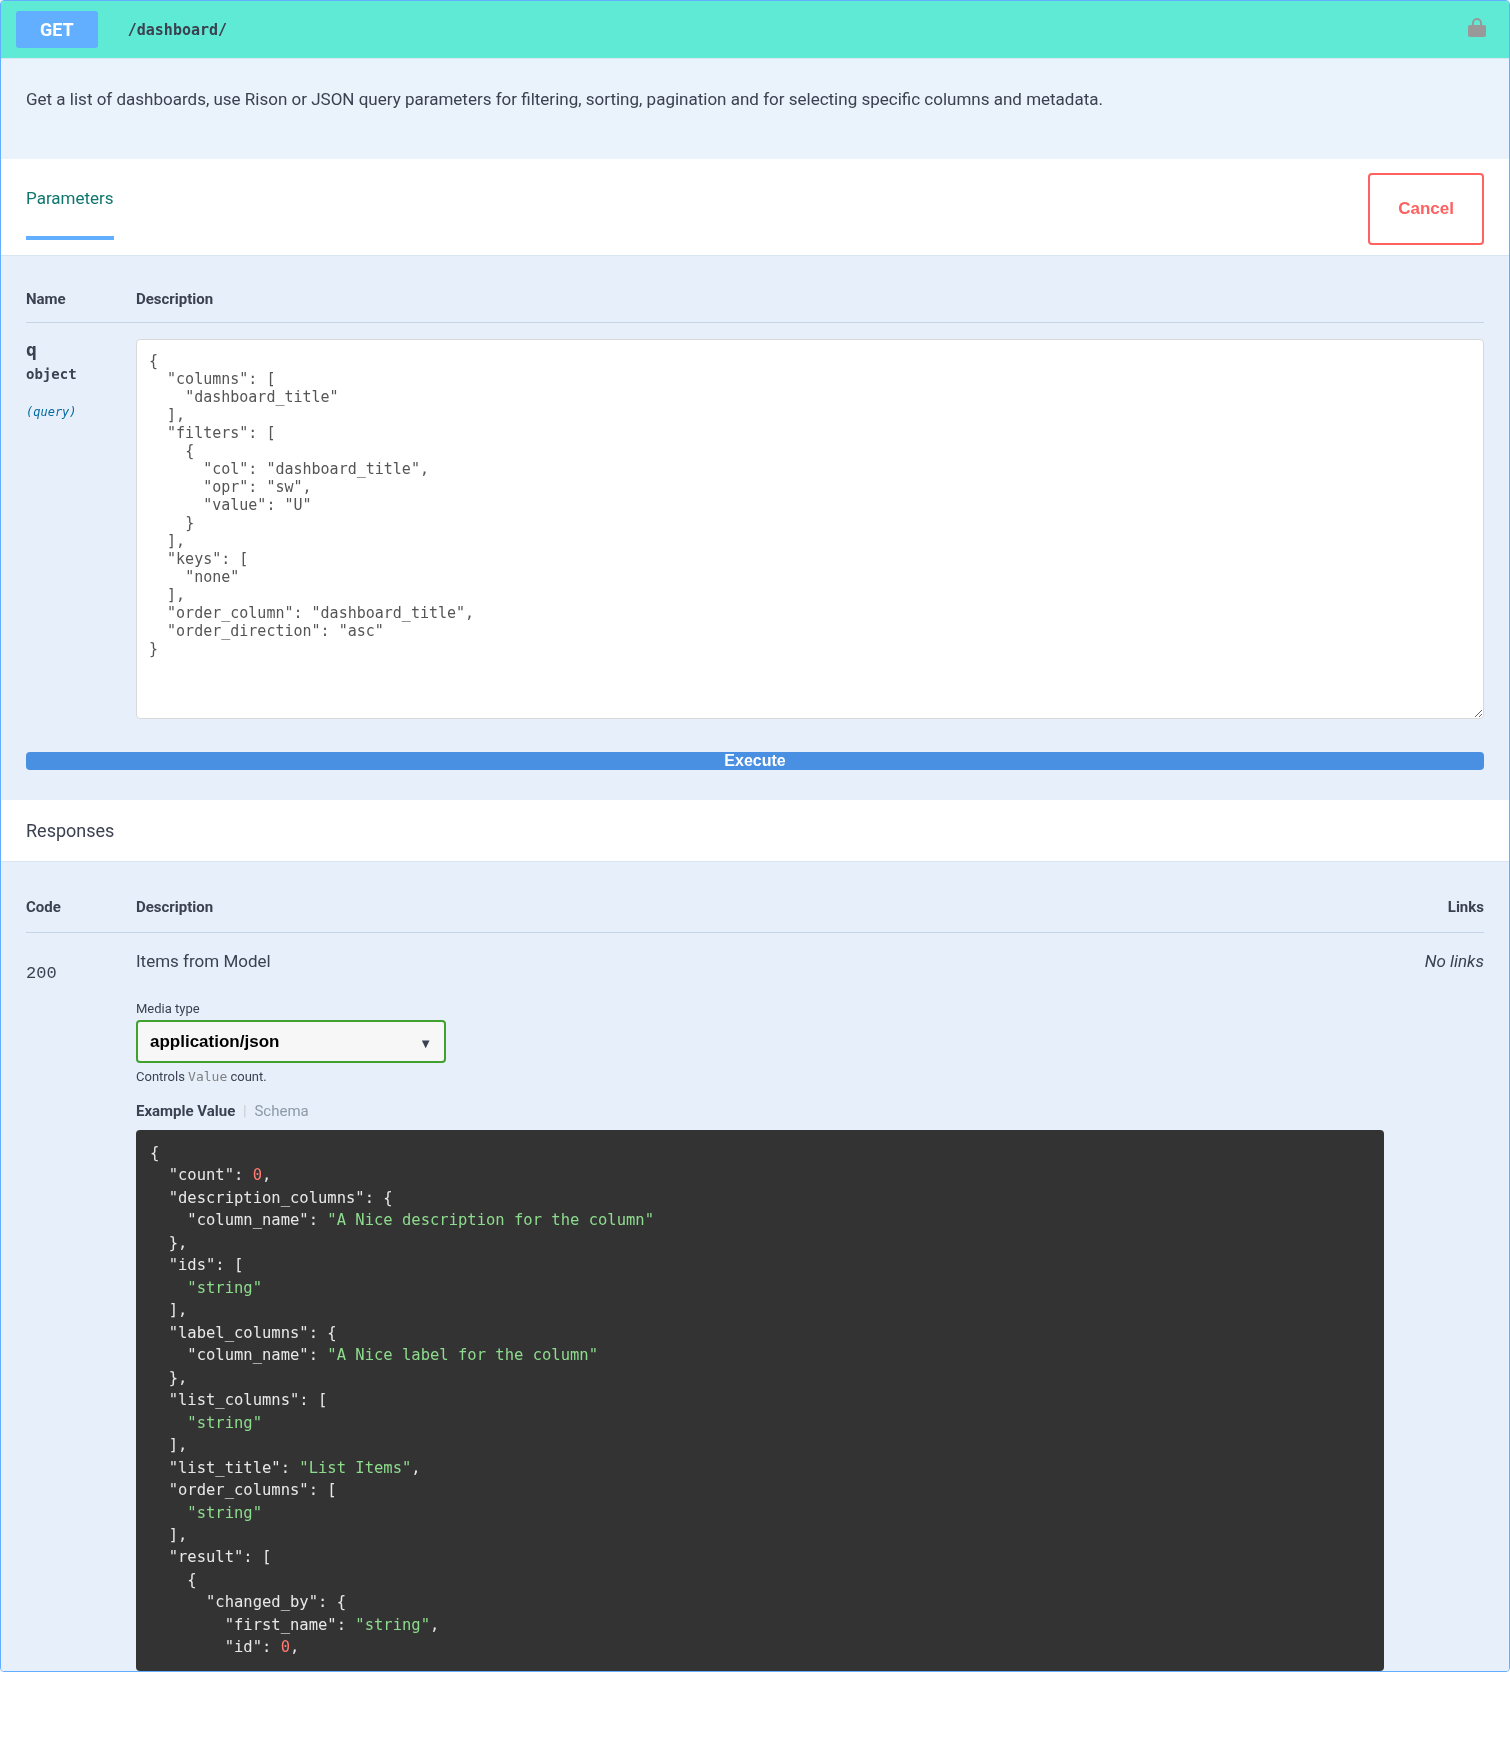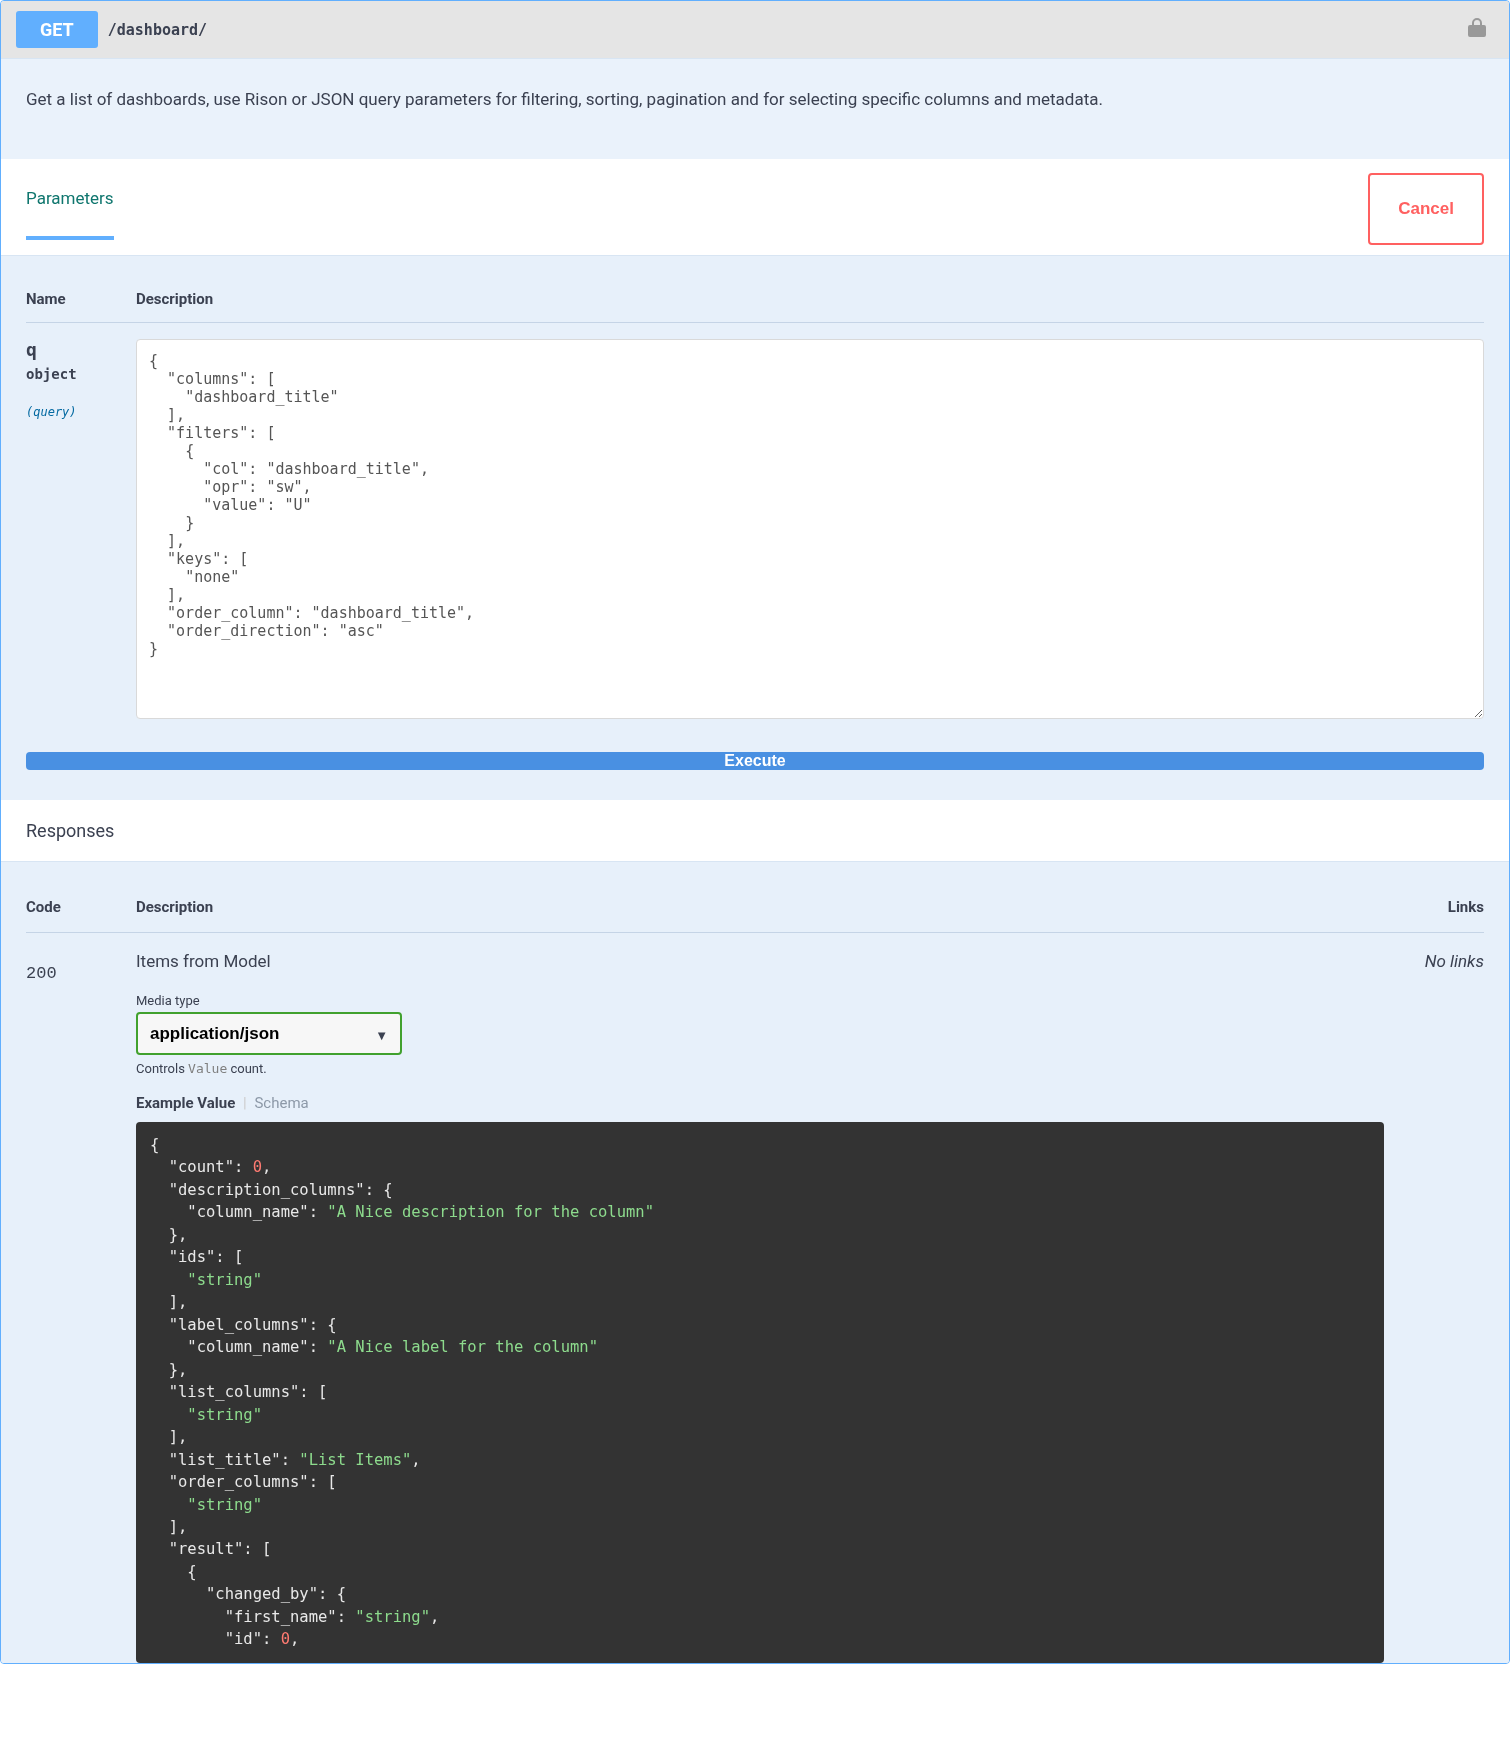--- a/index.html
+++ b/index.html
@@ -9,25 +9,25 @@
       color: #3b4151;
       font-size: 14px;
     }
     .container {
       width: 1510px;
       border: 1px solid #61affe;
       border-radius: 4px;
       overflow: hidden;
     }
     .header {
-      background: #e5e5e5;
+      background: #5eead4;
       padding: 10px 15px;
       display: flex;
       align-items: center;
-      gap: 10px;
+      gap: 30px;
     }
     .method-badge {
       background: #61affe;
       color: #fff;
       font-weight: 700;
       font-size: 18px;
       padding: 8px 24px;
       border-radius: 3px;
       min-width: 80px;
       text-align: center;
@@ -155,24 +155,24 @@
       display: flex;
       padding-top: 18px;
     }
     .resp-code {
       width: 110px;
       font-family: Liberation Mono, monospace;
       font-size: 17px;
       margin-top: 13px;
     }
     .resp-desc { flex: 1; }
-    .resp-title { font-size: 17px; margin-bottom: 22px; }
+    .resp-title { font-size: 17px; margin-bottom: 30px; }
     .media-label { font-size: 13px; color: #3b4151; }
     .media-select {
-      width: 266px;
+      width: 310px;
       padding: 10px 12px;
       font-size: 17px;
       font-weight: 700;
       border: 2px solid #41a12e;
       border-radius: 4px;
       background: #f7f7f7;
       margin-top: 4px;
       appearance: none;
       -webkit-appearance: none;
     }

